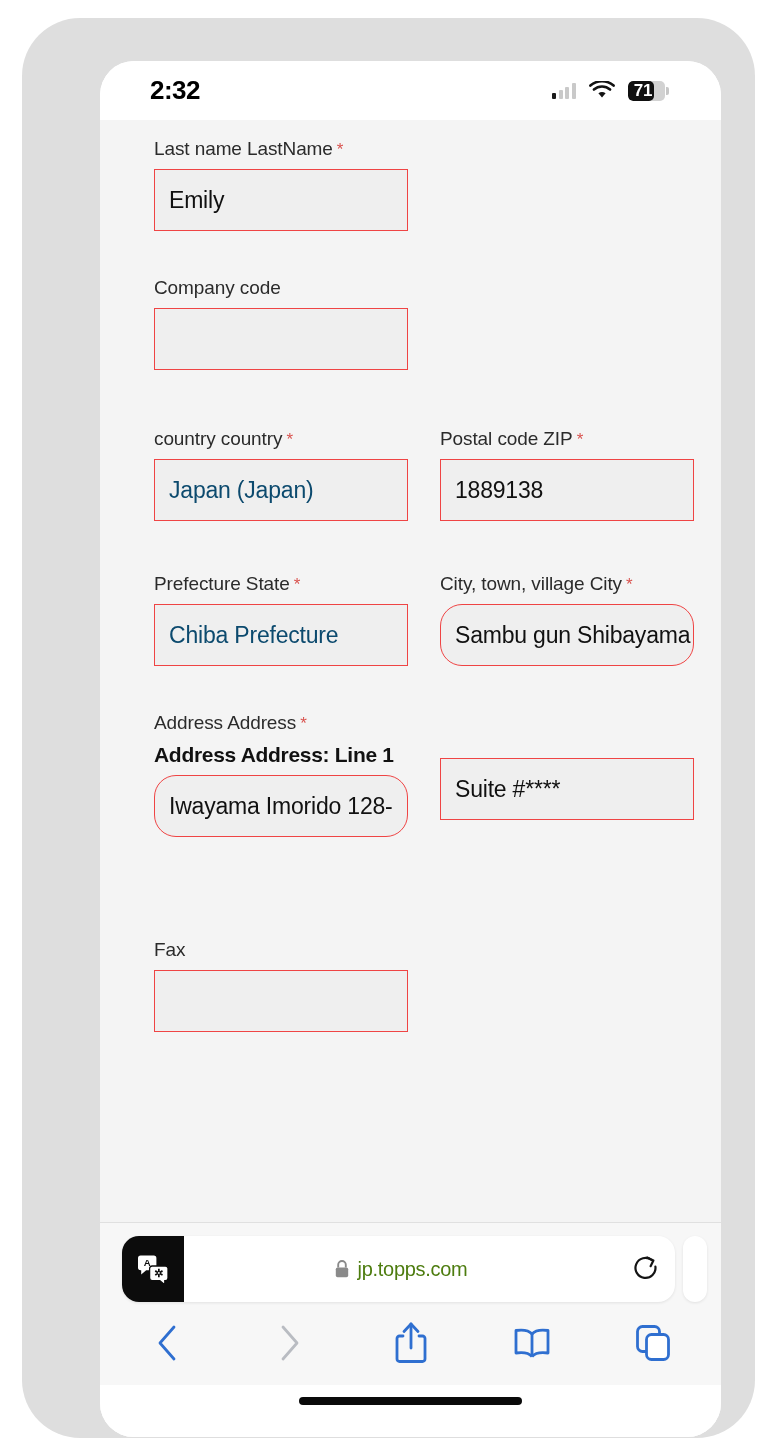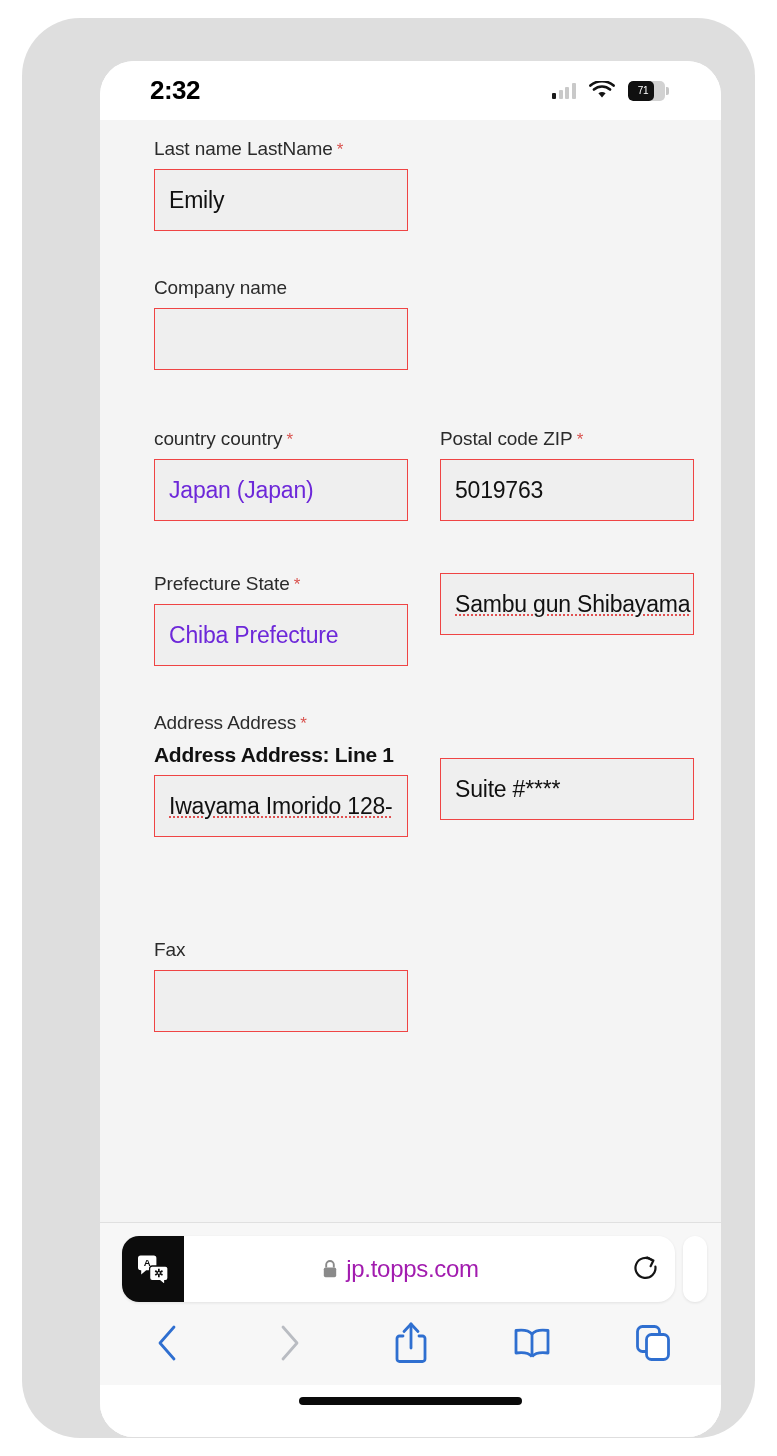--- a/index.html
+++ b/index.html
@@ -78,21 +78,21 @@
   }
   .battery-fill {
     position: absolute; left: 0; top: 0; bottom: 0;
     width: 71%;
     background: #101010;
     border-radius: 5px;
   }
   .battery-pct {
     position: absolute; left: 0; right: 6px; top: 0; bottom: 0;
     display: flex; align-items: center; justify-content: center;
-    font-size: 10px; font-weight: normal; color: #ffffff;
+    font-size: 17px; font-weight: bold; color: #ffffff;
     letter-spacing: -0.3px;
   }
   .battery-cap {
     width: 3px; height: 8px; margin-left: 1.5px;
     background: #c7c7c7; border-radius: 0 2px 2px 0;
   }
 
   
   #page-viewport {
     flex: 1 1 auto;
@@ -145,27 +145,27 @@
     border: 1px solid #ef4444;
     display: flex;
     align-items: center;
     padding: 0 14px;
     font-size: 23px;
     color: #111;
     letter-spacing: -0.2px;
     overflow: hidden;
     white-space: nowrap;
   }
-  .f-input.placeholder { color: #6d28d9; }
+  .f-input.placeholder { color: #0c4a6e; }
   .f-input.spell {
-    text-decoration: underline;
     text-decoration-style: dotted;
     text-decoration-color: #e05050;
     text-decoration-thickness: 2px;
     text-underline-offset: 3px;
+    border-radius: 22px;
   }
   .spacer-38 { height: 38px; }
   .spacer-44 { height: 44px; }
   .spacer-50 { height: 50px; }
 
   
   #browser-chrome {
     flex: 0 0 200px;
     background: #f7f7f7;
     border-top: 1px solid #e0e0e0;
@@ -201,22 +201,22 @@
   }
   #url-text-wrap {
     flex: 1 1 auto;
     display: flex;
     align-items: center;
     justify-content: center;
     gap: 8px;
   }
   #lock-icon { display: block; }
   #url-text {
-    font-size: 24px;
-    color: #a21caf;
+    font-size: 20px;
+    color: #4d7c0f;
     letter-spacing: -0.3px;
   }
   #reload-btn {
     flex: 0 0 58px;
     display: flex; align-items: center; justify-content: center;
   }
   #next-tab-peek {
     flex: 0 0 24px;
     height: 66px;
     background: #ffffff;
@@ -290,56 +290,59 @@
             </div>
             <div class="f-input">Emily</div>
           </div>
           <div class="col-gap"></div>
         </div>
 
         <div class="spacer-38"></div>
 
         <div class="field-row">
           <div class="col-left">
-            <div class="f-label">Company name</div>
+            <div class="f-label">Company code</div>
             <div class="f-input"></div>
           </div>
           <div class="col-gap"></div>
           <div class="col-right"></div>
         </div>
 
         <div class="spacer-50"></div>
 
         <div class="field-row">
           <div class="col-left">
             <div class="f-label">
               <span>country country</span><span class="req">*</span>
             </div>
             <div class="f-input placeholder">Japan (Japan)</div>
           </div>
           <div class="col-gap"></div>
           <div class="col-right">
             <div class="f-label">
               <span>Postal code ZIP</span><span class="req">*</span>
             </div>
-            <div class="f-input">5019763</div>
+            <div class="f-input">1889138</div>
           </div>
         </div>
 
         <div class="spacer-44"></div>
 
         <div class="field-row">
           <div class="col-left">
             <div class="f-label">
               <span>Prefecture State</span><span class="req">*</span>
             </div>
             <div class="f-input placeholder">Chiba Prefecture</div>
           </div>
           <div class="col-gap"></div>
           <div class="col-right">
+            <div class="f-label">
+              <span>City, town, village City</span><span class="req">*</span>
+            </div>
             <div class="f-input spell">Sambu gun Shibayama</div>
           </div>
         </div>
 
         <div class="spacer-38"></div>
 
         <div class="field-row">
           <div class="col-left">
             <div class="f-label">
               <span>Address Address</span><span class="req">*</span>

